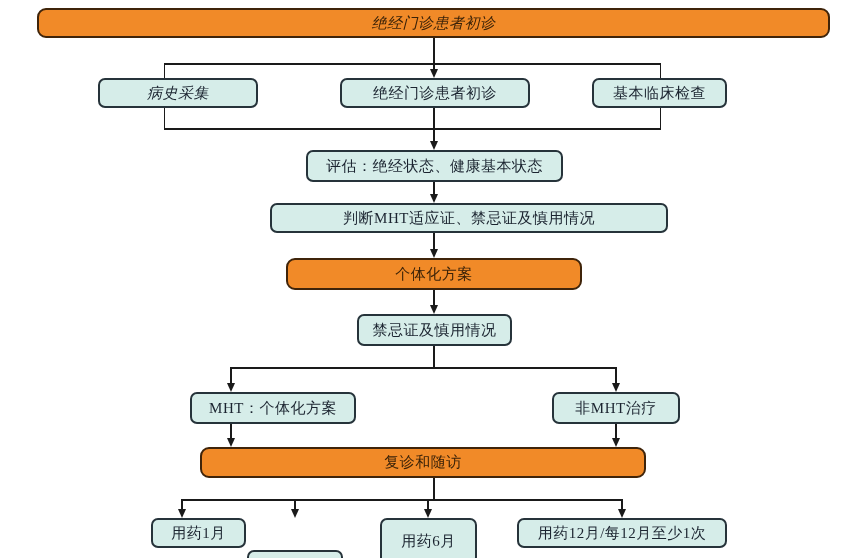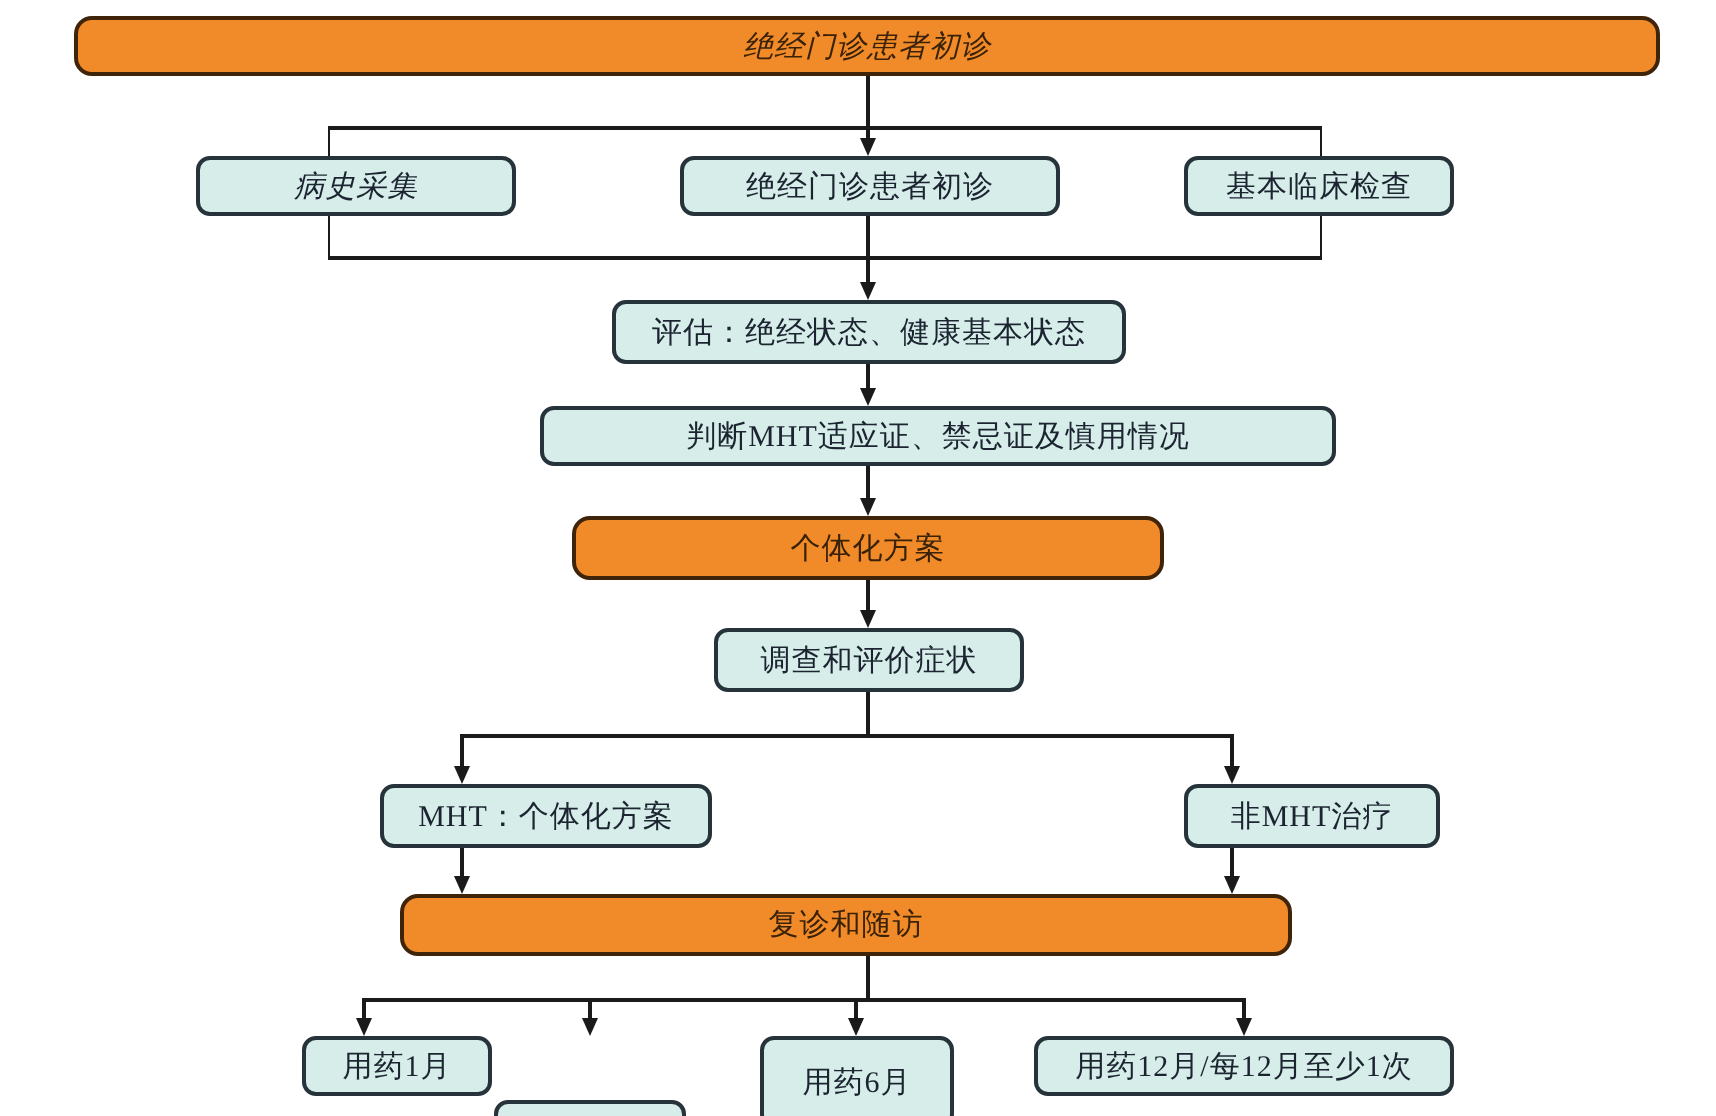--- a/index.html
+++ b/index.html
@@ -50,21 +50,21 @@
   
   .n-start    {left:37px;  top:8px;   width:793px; height:30px;font-style:italic;}
   .n-history  {left:98px;  top:78px;  width:160px; height:30px;font-style:italic;}
   .n-survey   {left:340px; top:78px;  width:190px; height:30px;}
   .n-exam     {left:592px; top:78px;  width:135px; height:30px;}
   .n-assess   {left:306px; top:150px; width:257px; height:32px;}
   .n-judge    {left:270px; top:203px; width:398px; height:30px;}
   .n-medical  {left:286px; top:258px; width:296px; height:32px;}
   .n-guidance {left:357px; top:314px; width:155px; height:32px;}
   .n-mht      {left:148px; top:392px; width:166px; height:32px;margin-left:42px;}
-  .n-nonmht   {left:552px; top:392px; width:128px; height:32px;margin-left:40px;}
+  .n-nonmht   {left:552px; top:392px; width:128px; height:32px;}
   .n-followup {left:200px; top:447px; width:446px; height:31px;}
   .n-med1     {left:135px; top:518px; width:95px;  height:30px;margin-left:16px;}
   .n-med3     {left:247px; top:518px; width:96px;  height:42px;margin-top:32px;}
   .n-med6     {left:380px; top:518px; width:97px;  height:46px;}
   .n-med12    {left:517px; top:518px; width:210px; height:30px;}
 </style>
 </head>
 <body>
 
 <div id="canvas">
@@ -106,21 +106,21 @@
   <div class="ln vl" style="left:621.25px;top:499px;height:11px"></div>
   <div class="ar" style="left:617.5px;top:509px"></div>
 
   <div class="node orange n-start">绝经门诊患者初诊</div>
   <div class="node n-history">病史采集</div>
   <div class="node n-survey">绝经门诊患者初诊</div>
   <div class="node n-exam">基本临床检查</div>
   <div class="node n-assess">评估：绝经状态、健康基本状态</div>
   <div class="node n-judge">判断MHT适应证、禁忌证及慎用情况</div>
   <div class="node orange n-medical">个体化方案</div>
-  <div class="node n-guidance">调查和评价症状</div>
+  <div class="node n-guidance">禁忌证及慎用情况</div>
   <div class="node n-mht">MHT：个体化方案</div>
   <div class="node n-nonmht">非MHT治疗</div>
   <div class="node orange n-followup">复诊和随访</div>
   <div class="node n-med1">用药1月</div>
   <div class="node n-med3">用药3月</div>
   <div class="node n-med6">用药6月</div>
   <div class="node n-med12">用药12月/每12月至少1次</div>
 
 </div>
 

